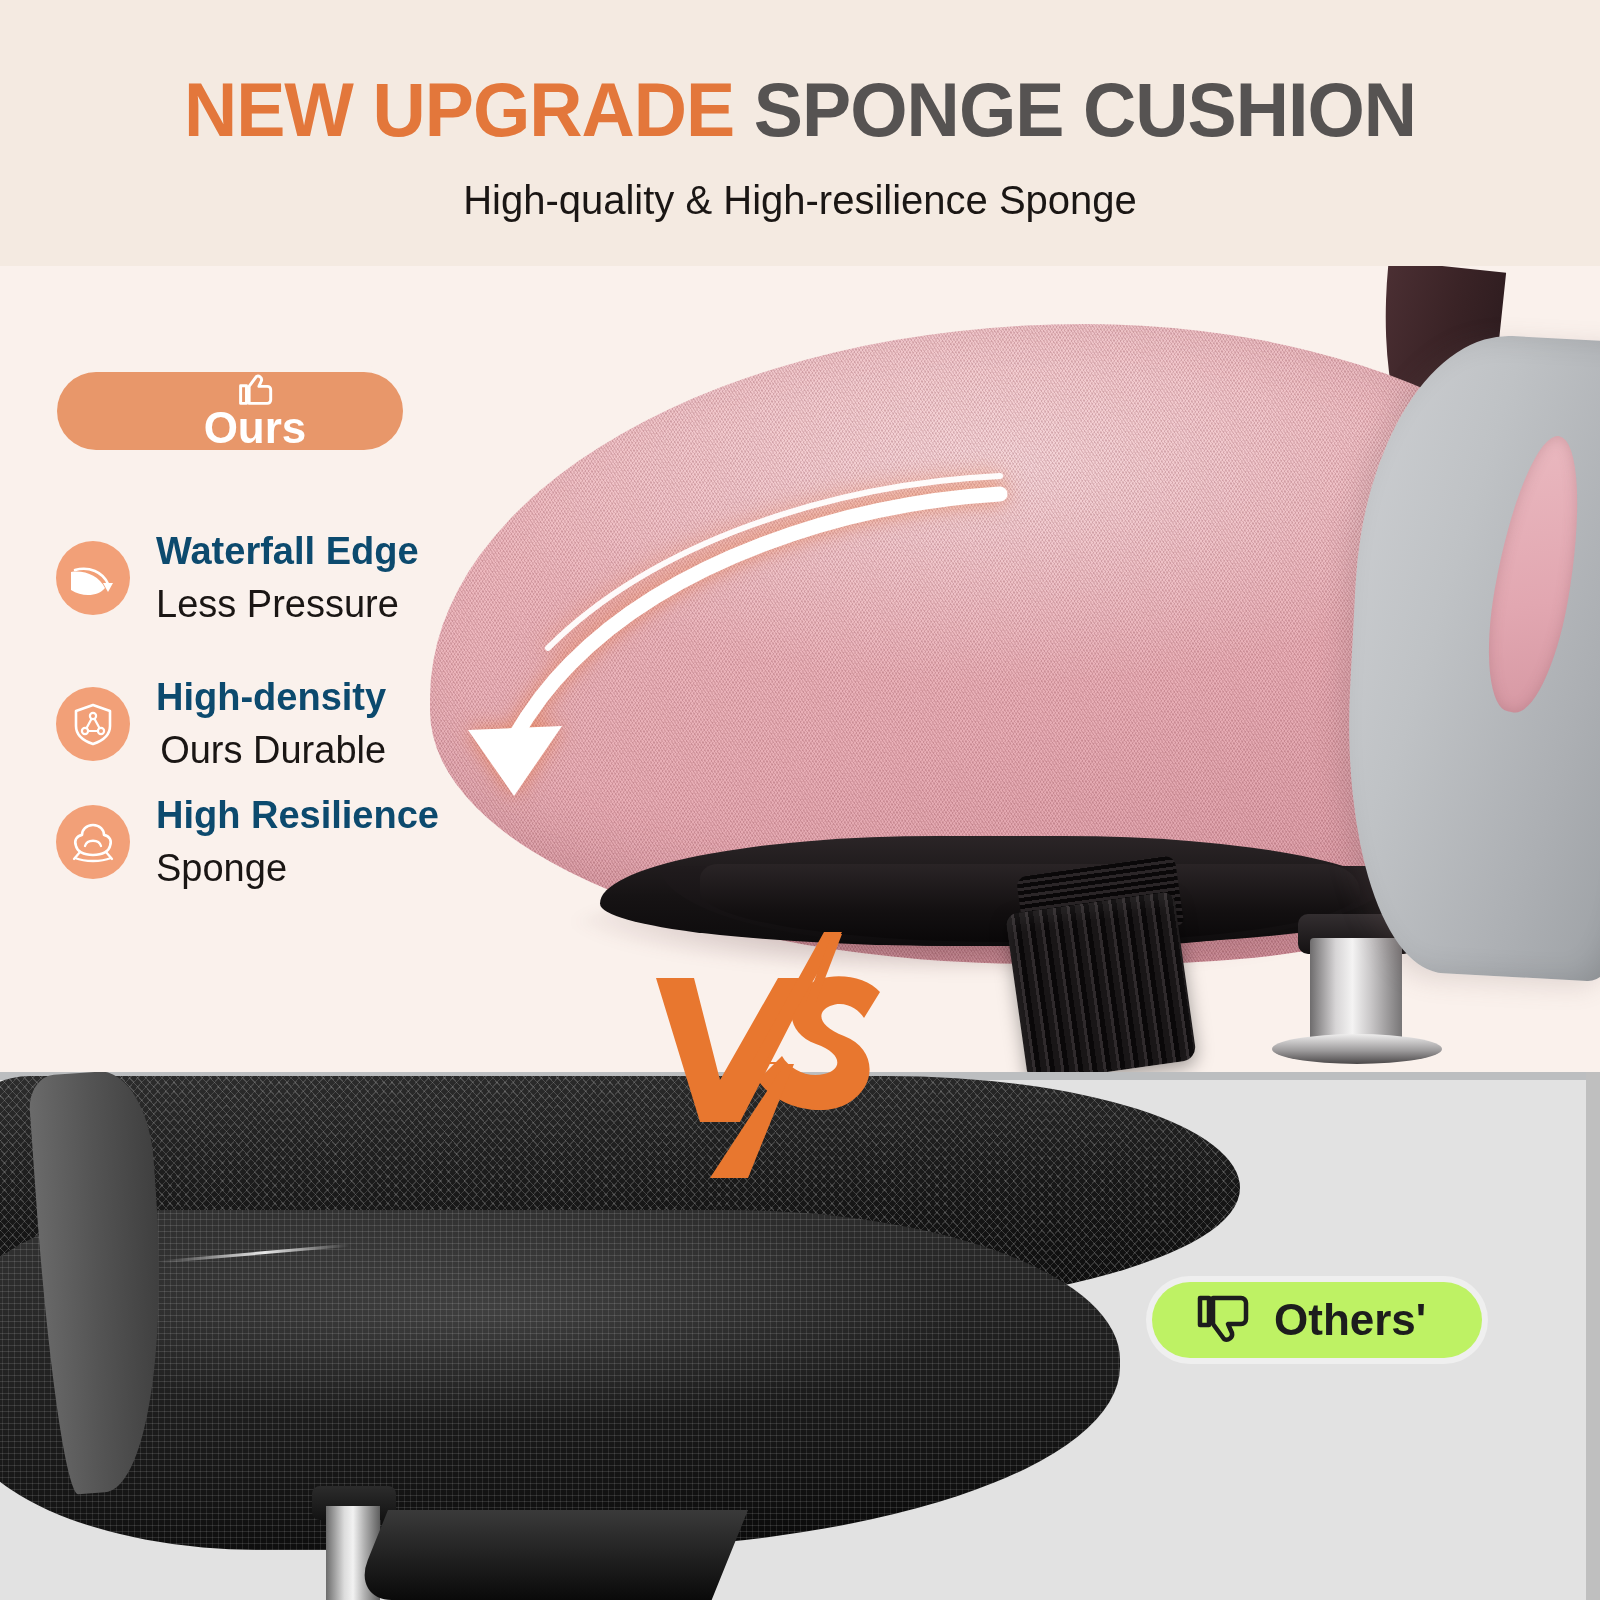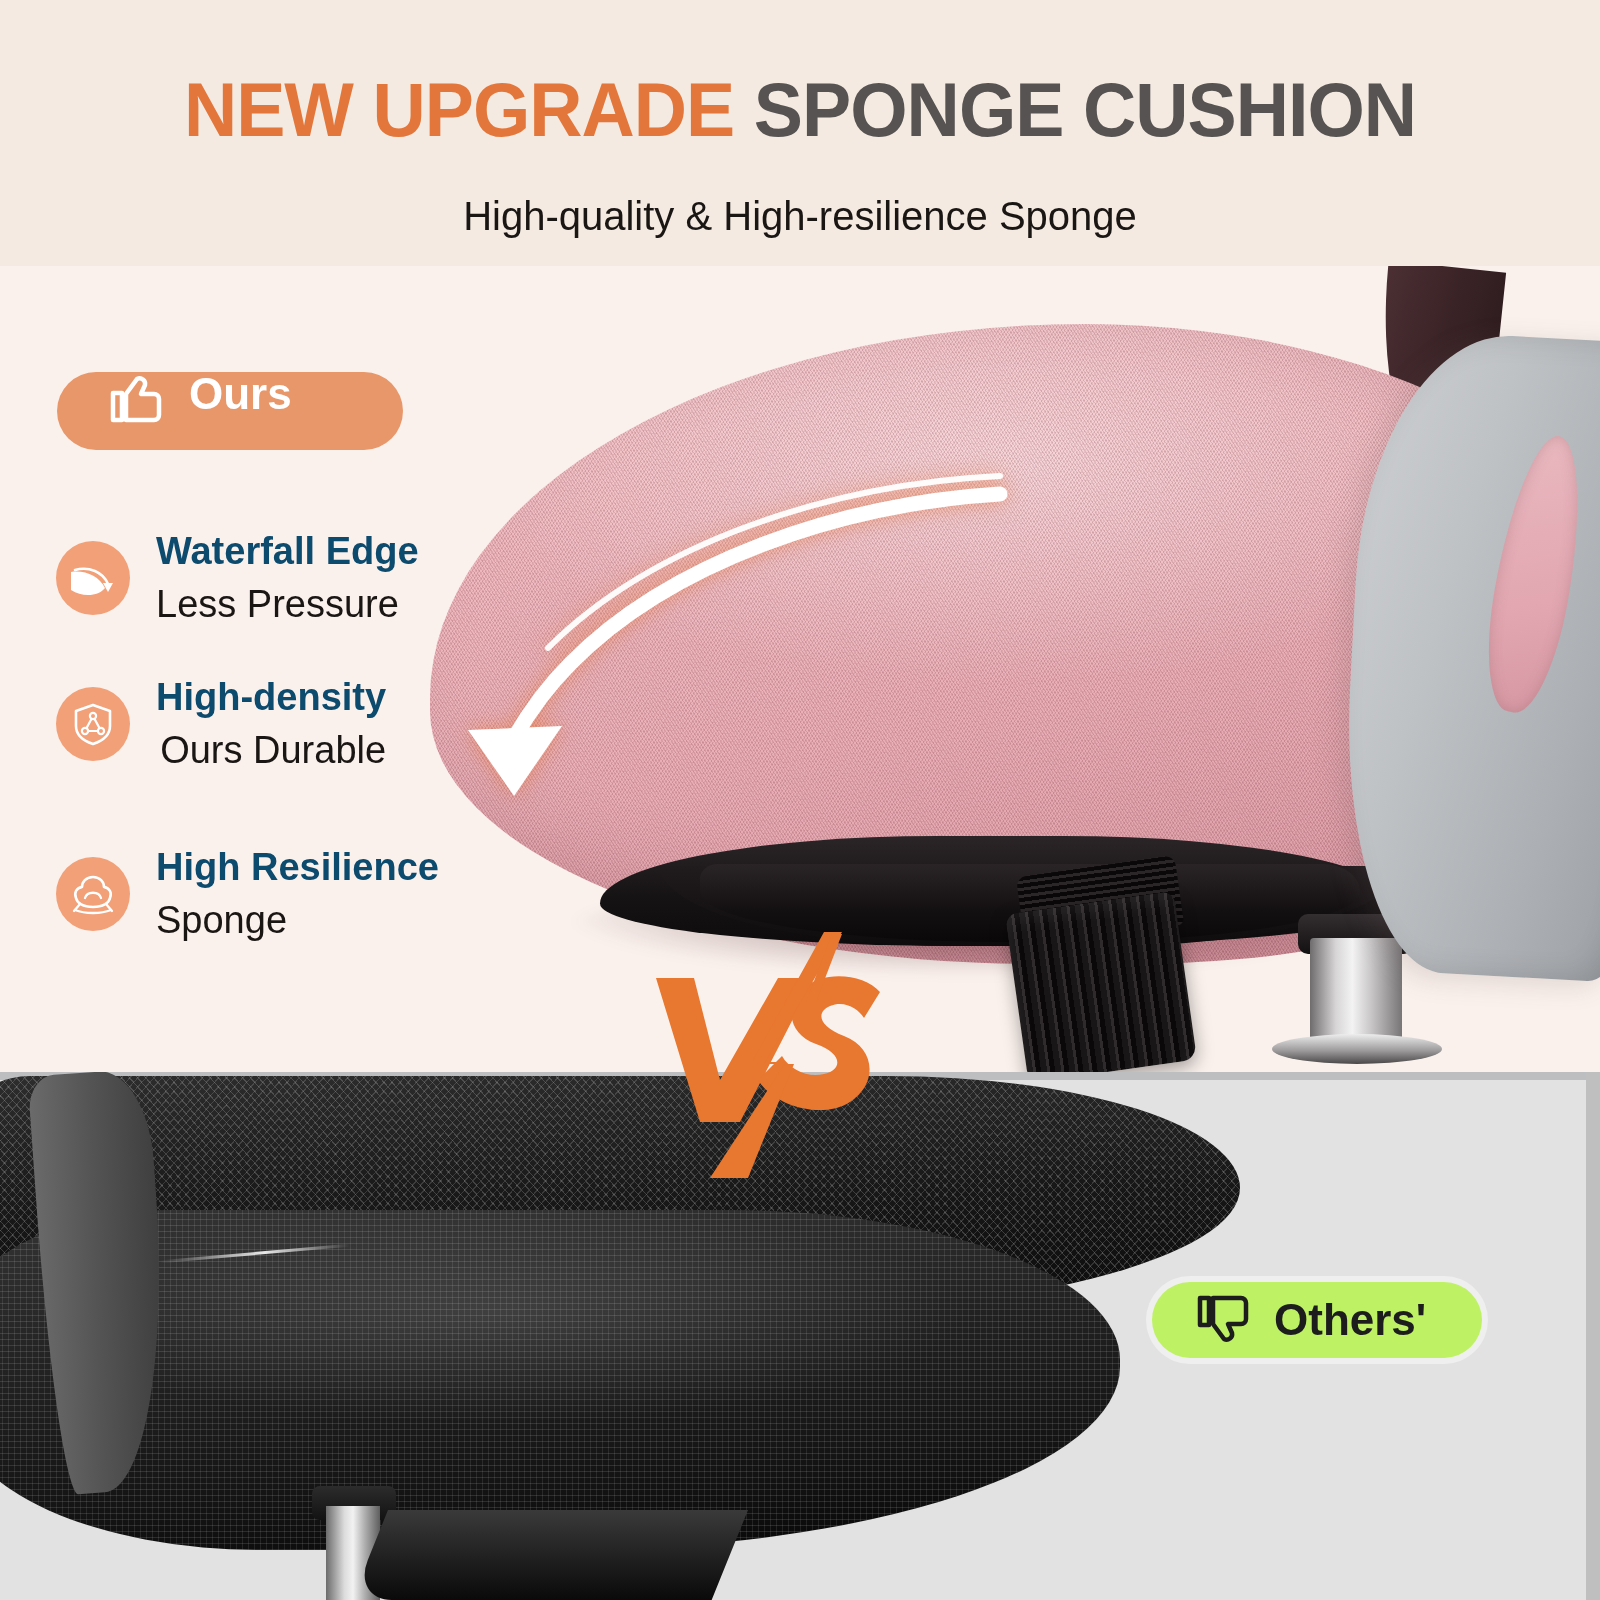--- a/index.html
+++ b/index.html
@@ -26,21 +26,21 @@
     text-align:center;
     font-size:76px; font-weight:bold;
     letter-spacing:-1px;
     line-height:1;
     white-space:nowrap;
     transform:scaleX(0.97);
   }
   #title .orange { color:#E3773B; }
   #title .gray   { color:#565352; }
   #subtitle {
-    position:absolute; left:0; top:196px; width:1600px;
+    position:absolute; left:0; top:180px; width:1600px;
     text-align:center;
     font-size:40px; font-weight:normal; color:#1a1614;
     line-height:1;
   }
 
   
   #ours-stage {
     position:absolute; left:0; top:266px;
     width:1600px; height:806px;
     background:#FAF1EC;
@@ -167,37 +167,37 @@
     pointer-events:none;
     filter: drop-shadow(0 0 10px rgba(232,116,51,0.55));
   }
 
   
   #ours-badge {
     position:absolute; left:57px; top:372px;
     width:346px; height:78px;
     background:#E8976A;
     border-radius:39px;
-    display:flex; align-items:flex-start;
+    display:flex; align-items:center;
     padding-left:50px;
-    gap:26px;
     box-shadow:0 0 0 6px #FAF1EC;
+    flex-direction:column;
   }
   #ours-badge .badge-text {
     color:#ffffff; font-size:44px; font-weight:bold; line-height:1;
   }
 
   
   .feature {
     position:absolute; left:56px;
     display:flex; align-items:center; gap:26px;
   }
   #feat-0 { top:530px; }
   #feat-1 { top:676px;text-align:right; }
-  #feat-2 { top:846px; }
+  #feat-2 { top:794px; }
   .feat-icon {
     width:74px; height:74px; flex:0 0 74px;
     border-radius:50%;
     background:#F2A078;
     display:flex; align-items:center; justify-content:center;
   }
   .feat-text .feat-title {
     font-size:38px; font-weight:bold; color:#0c4a6e; line-height:1.12;
     white-space:nowrap;
   }

